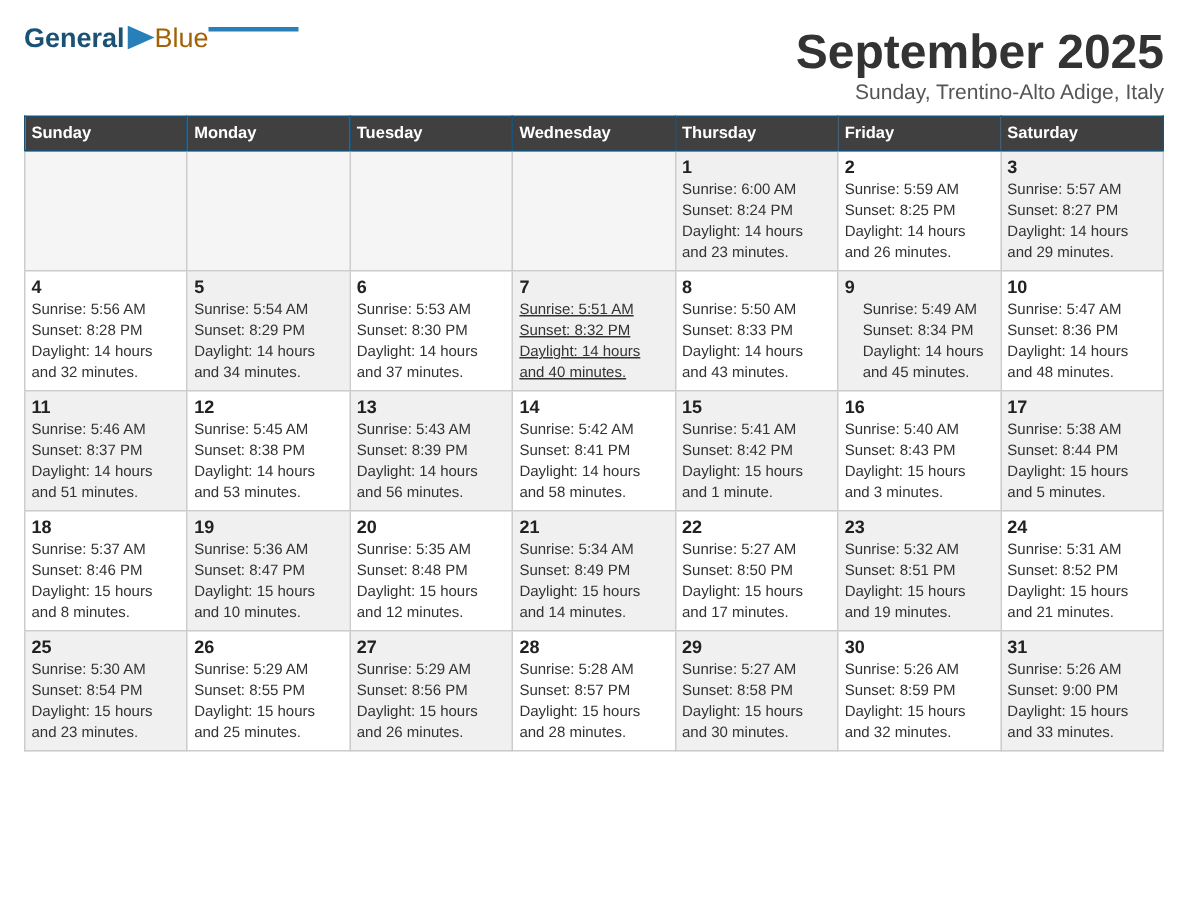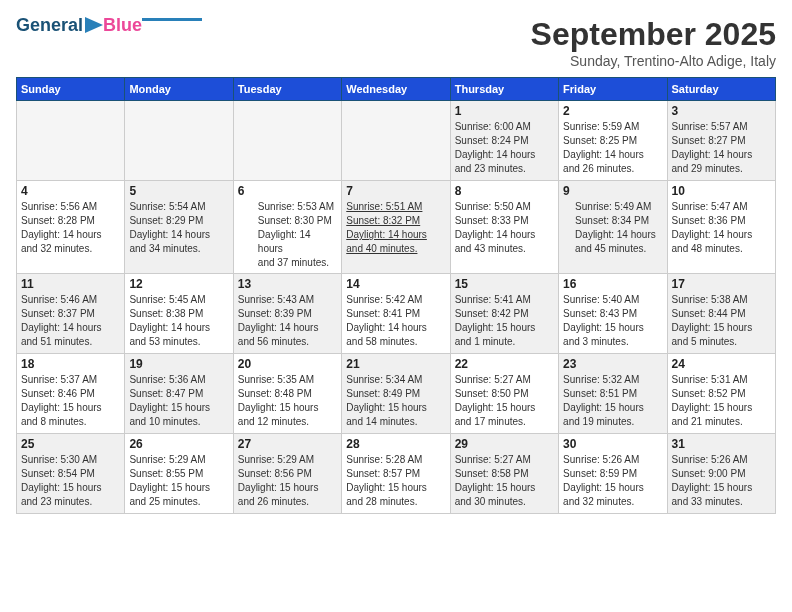--- a/index.html
+++ b/index.html
@@ -45,21 +45,21 @@
     .location {
       font-size: 14px;
       color: #555;
     }
     .calendar {
       width: 100%;
       border-collapse: collapse;
       font-size: 10px;
     }
     .calendar th {
-      background: #1d4ed8;
+      background: #404040;
       color: #fff;
       padding: 5px 4px;
       text-align: left;
       font-size: 11px;
       border: 1px solid #1a5276;
     }
     .calendar td {
       border: 1px solid #ccc;
       vertical-align: top;
       padding: 3px 4px;
@@ -93,21 +93,21 @@
   <div class="logo">
     <div style="display:flex;align-items:center;">
       <span class="logo-text">
         <span class="blue">General</span>
       </span>
       <svg width="18" height="16" viewBox="0 0 18 16" style="margin-left:2px;">
         <polygon points="0,0 18,8 0,16" fill="#2980b9"></polygon>
       </svg>
     </div>
     <div style="display:flex;align-items:center;">
-      <span class="logo-text" style="color:#ec4899;font-weight:bold;">Blue</span>
+      <span class="logo-text" style="color:#a16207;font-weight:normal;">Blue</span>
     </div>
     <div class="logo-line"></div>
   </div>
   <div class="title-block">
     <div class="month-year">September 2025</div>
     <div class="location">Sunday, Trentino-Alto Adige, Italy</div>
   </div>
 </div>
 
 <table class="calendar">
@@ -160,21 +160,21 @@
         </td>
         <td class="shaded">
           <div class="day-num">5</div>
           <div class="cell-text" style="white-space: pre-line;">Sunrise: 5:54 AM
 Sunset: 8:29 PM
 Daylight: 14 hours
 and 34 minutes.</div>
         </td>
         <td>
           <div class="day-num">6</div>
-          <div class="cell-text" style="white-space: pre-line; margin-left: 20px;">Sunrise: 5:53 AM
+          <div class="cell-text" style="white-space: pre-line;">Sunrise: 5:53 AM
 Sunset: 8:30 PM
 Daylight: 14 hours
 and 37 minutes.</div>
         </td>
         <td class="shaded">
           <div class="day-num">7</div>
           <div class="cell-text" style="white-space: pre-line; text-decoration: underline;">Sunrise: 5:51 AM
 Sunset: 8:32 PM
 Daylight: 14 hours
 and 40 minutes.</div>

